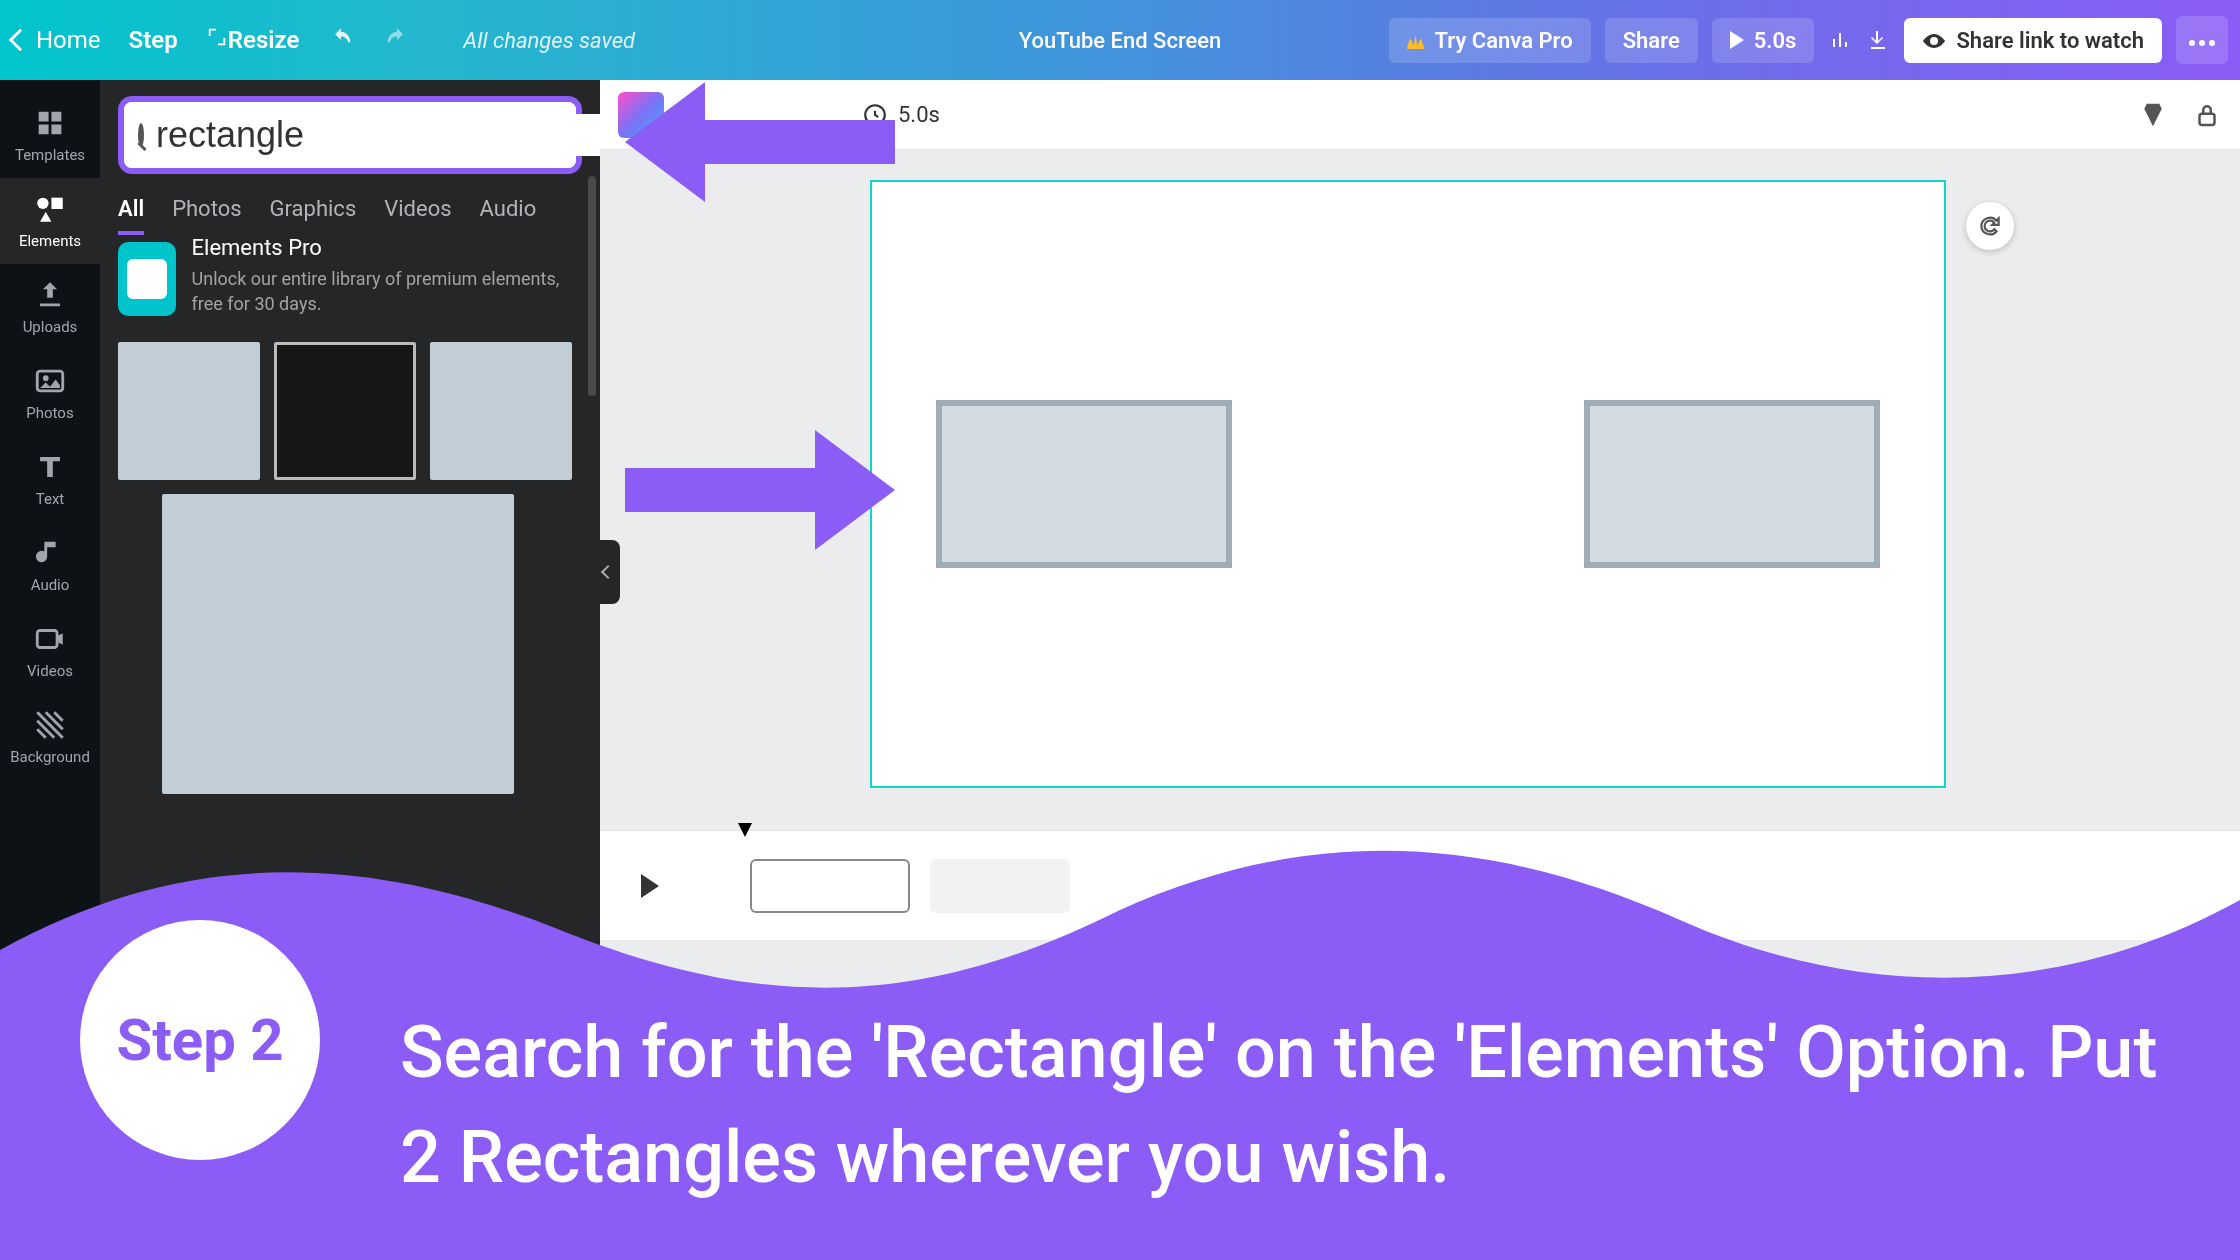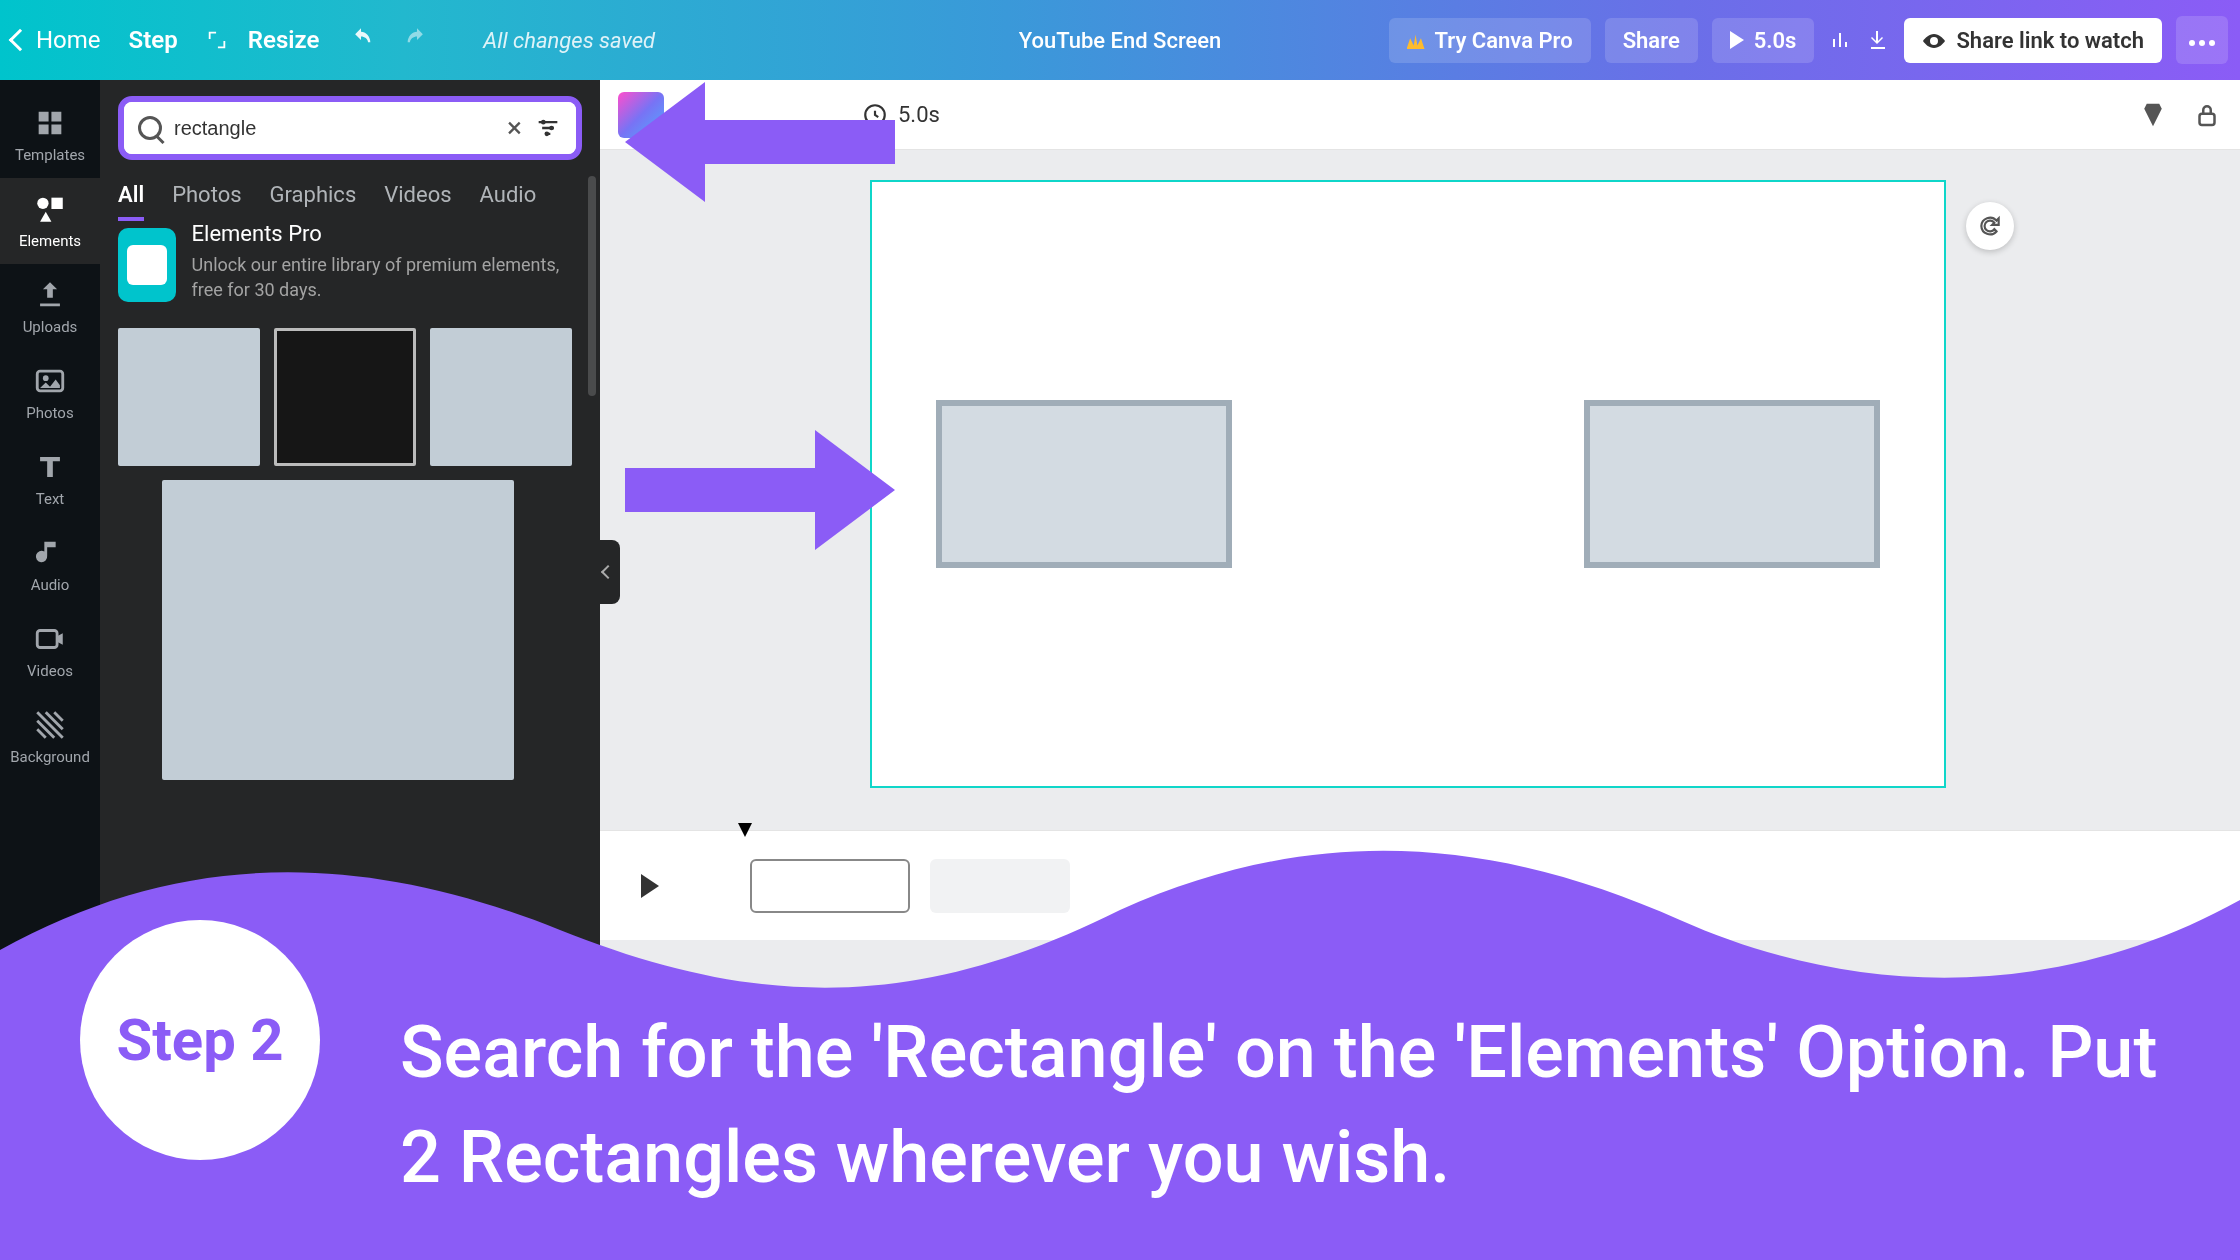--- a/index.html
+++ b/index.html
@@ -4,21 +4,21 @@
 <style>
 * { margin: 0; padding: 0; box-sizing: border-box; }
 body { font-family: -apple-system, BlinkMacSystemFont, "Segoe UI", Roboto, sans-serif; width: 2240px; height: 1260px; overflow: hidden; position: relative; background: #fff; }
 
 
 .topbar { position: absolute; top: 0; left: 0; right: 0; height: 80px; background: linear-gradient(90deg, #00c4cc 0%, #22b8ce 18%, #3a99d9 45%, #6a6fe8 75%, #8b5cf6 100%); display: flex; align-items: center; padding: 0 12px; color: #fff; font-size: 24px; }
 .topbar .left { display: flex; align-items: center; gap: 28px; }
 .topbar .home-btn { display: flex; align-items: center; gap: 8px; font-weight: 400; cursor: pointer; }
 .topbar .chev-left { width: 16px; height: 16px; border-left: 3px solid #fff; border-bottom: 3px solid #fff; transform: rotate(45deg); }
 .topbar .file { font-weight: 600; cursor: pointer; }
-.topbar .resize { display: flex; align-items: center; gap: 20px; font-weight: 600; cursor: pointer; }
+.topbar .resize { display: flex; align-items: flex-start; gap: 0; font-weight: 600; cursor: pointer; }
 .topbar .undo, .topbar .redo { width: 28px; height: 28px; cursor: pointer; opacity: .9; }
 .topbar .redo { opacity: .5; }
 .topbar .saved { font-style: italic; opacity: .85; margin-left: 24px; font-size: 22px; }
 .topbar .center-title { position: absolute; left: 50%; transform: translateX(-50%); font-weight: 500; font-size: 22px; }
 .topbar .right { margin-left: auto; display: flex; align-items: center; gap: 14px; }
 .topbar .btn { background: rgba(255,255,255,.15); border-radius: 6px; padding: 10px 18px; display: flex; align-items: center; gap: 10px; cursor: pointer; font-size: 22px; font-weight: 600; }
 .topbar .btn.white { background: #fff; color: #333; align-items: flex-end; }
 .topbar .crown { width: 18px; height: 18px; background: #fdbb2d; clip-path: polygon(0 100%, 20% 40%, 40% 80%, 50% 20%, 60% 80%, 80% 40%, 100% 100%); }
 .topbar .play-tri { width: 0; height: 0; border-left: 14px solid #fff; border-top: 9px solid transparent; border-bottom: 9px solid transparent; }
 .topbar .icon-sq { width: 24px; height: 24px; }
@@ -27,21 +27,21 @@
 
 .leftrail { position: absolute; top: 80px; left: 0; width: 100px; bottom: 0; background: #0d1216; display: flex; flex-direction: column; align-items: center; padding-top: 12px; }
 .leftrail .item { width: 100%; padding: 14px 0; display: flex; flex-direction: column; align-items: center; gap: 6px; color: #a1a6ac; font-size: 15px; cursor: pointer; }
 .leftrail .item.active { color: #fff; background: #252627; }
 .leftrail .item svg { width: 34px; height: 34px; }
 
 
 .sidepanel { position: absolute; top: 80px; left: 100px; width: 500px; bottom: 0; background: #252627; padding: 16px 18px; overflow: hidden; }
 .search-wrap { position: relative; border: 6px solid #8b5cf6; border-radius: 14px; background: #fff; }
 .search-inner { background: #fff; border-radius: 8px; display: flex; align-items: center; padding: 12px 14px; gap: 12px; }
-.search-inner input { flex: 1; border: none; outline: none; font-size: 20px; color: #333; }
+.search-inner input { flex: 1; border: none; outline: none; font-size: 36px; color: #333; }
 .search-icon-s { width: 24px; height: 24px; border: 3px solid #555; border-radius: 50%; position: relative; }
 .search-icon-s:after { content: ""; position: absolute; width: 10px; height: 3px; background: #555; bottom: -4px; right: -6px; transform: rotate(45deg); }
 .clear-x { font-size: 28px; color: #555; cursor: pointer; line-height: 1; }
 .filter-ic { cursor: pointer; }
 .tabs { display: flex; gap: 28px; margin-top: 22px; font-size: 22px; color: #b0b4b8; }
 .tabs .tab { padding-bottom: 10px; cursor: pointer; }
 .tabs .tab.active { color: #fff; border-bottom: 4px solid #8b5cf6; font-weight: 600; }
 .chips { position: relative; display: flex; gap: 12px; margin-top: 22px; overflow: hidden; }
 .chips .chip { background: #3a3b3c; color: #d0d2d4; padding: 10px 18px; border-radius: 6px; font-size: 20px; white-space: nowrap; cursor: pointer; }
 .chips .chev { position: absolute; right: -6px; top: 50%; transform: translateY(-50%); width: 16px; height: 16px; border-right: 3px solid #ccc; border-top: 3px solid #ccc; transform: translateY(-50%) rotate(45deg); cursor: pointer; }

